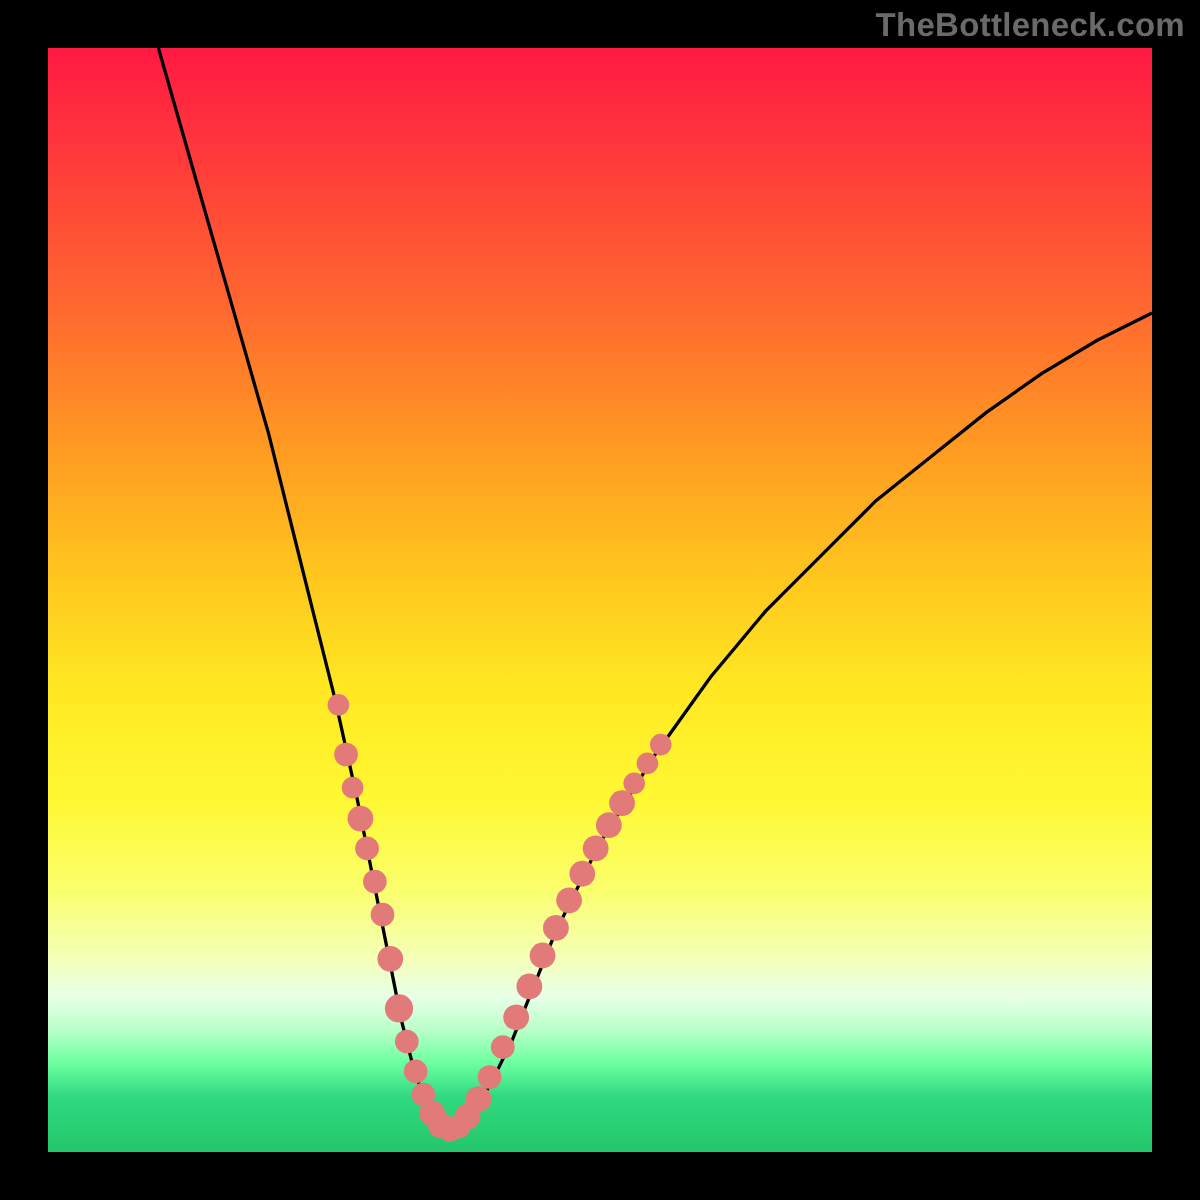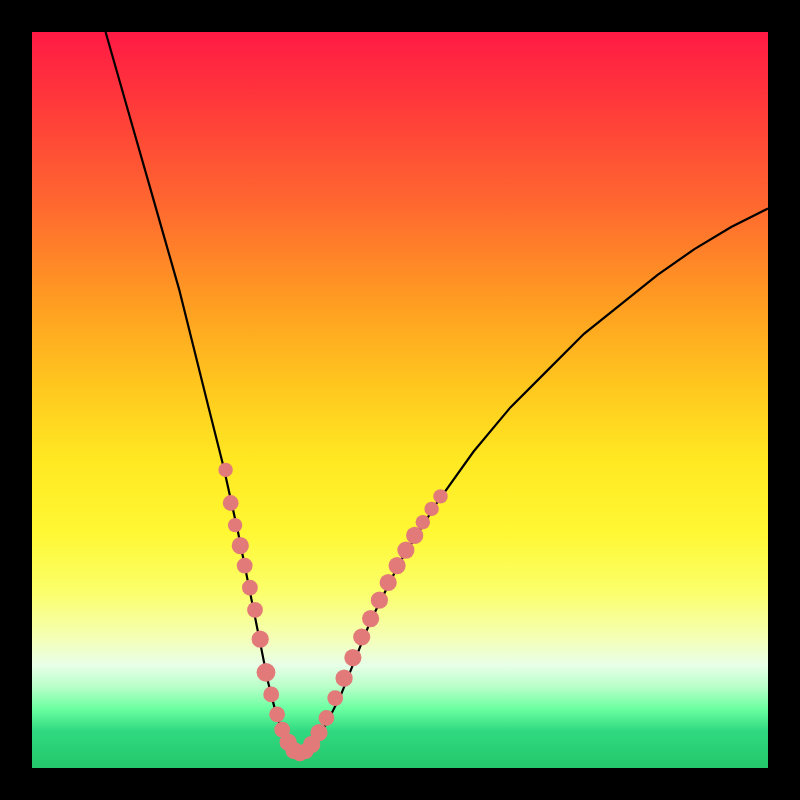--- a/index.html
+++ b/index.html
@@ -56,20 +56,21 @@
     top: 0;
     width: 736px;
     height: 736px;
     overflow: visible;
   }
 </style>
 </head>
 <body>
 
 <div class="frame">
+  <div class="watermark">TheBottleneck.com</div>
   <div class="plot-area">
     <svg class="curve" viewBox="0 0 736 736">
       <path id="curve-path" fill="none" stroke="#000000" stroke-width="2.2" d="M73.6 0.0 L88.3 51.5 L103.0 103.0 L117.8 154.6 L132.5 206.1 L147.2 257.6 L161.9 316.5 L176.6 375.4 L191.4 434.2 L206.1 500.5 L220.8 574.1 L228.2 610.9 L235.5 647.7 L242.9 677.1 L250.2 699.2 L257.6 713.9 L265.0 721.3 L272.3 721.3 L279.7 713.9 L294.4 691.8 L309.1 662.4 L323.8 625.6 L338.6 588.8 L368.0 529.9 L404.8 471.0 L441.6 419.5 L478.4 375.4 L515.2 338.6 L552.0 301.8 L588.8 272.3 L625.6 242.9 L662.4 217.1 L699.2 195.0 L736.0 176.6"></path>
       <g id="markers">
           <circle cx="193.6" cy="437.9" r="7.2" fill="#e37a7a" stroke="#c85a5a" stroke-width="0"></circle>
           <circle cx="198.7" cy="471.0" r="7.9" fill="#e37a7a" stroke="#c85a5a" stroke-width="0"></circle>
           <circle cx="203.1" cy="493.1" r="7.2" fill="#e37a7a" stroke="#c85a5a" stroke-width="0"></circle>
           <circle cx="208.3" cy="513.7" r="8.6" fill="#e37a7a" stroke="#c85a5a" stroke-width="0"></circle>
           <circle cx="212.7" cy="533.6" r="7.9" fill="#e37a7a" stroke="#c85a5a" stroke-width="0"></circle>
           <circle cx="217.9" cy="555.7" r="7.9" fill="#e37a7a" stroke="#c85a5a" stroke-width="0"></circle>

